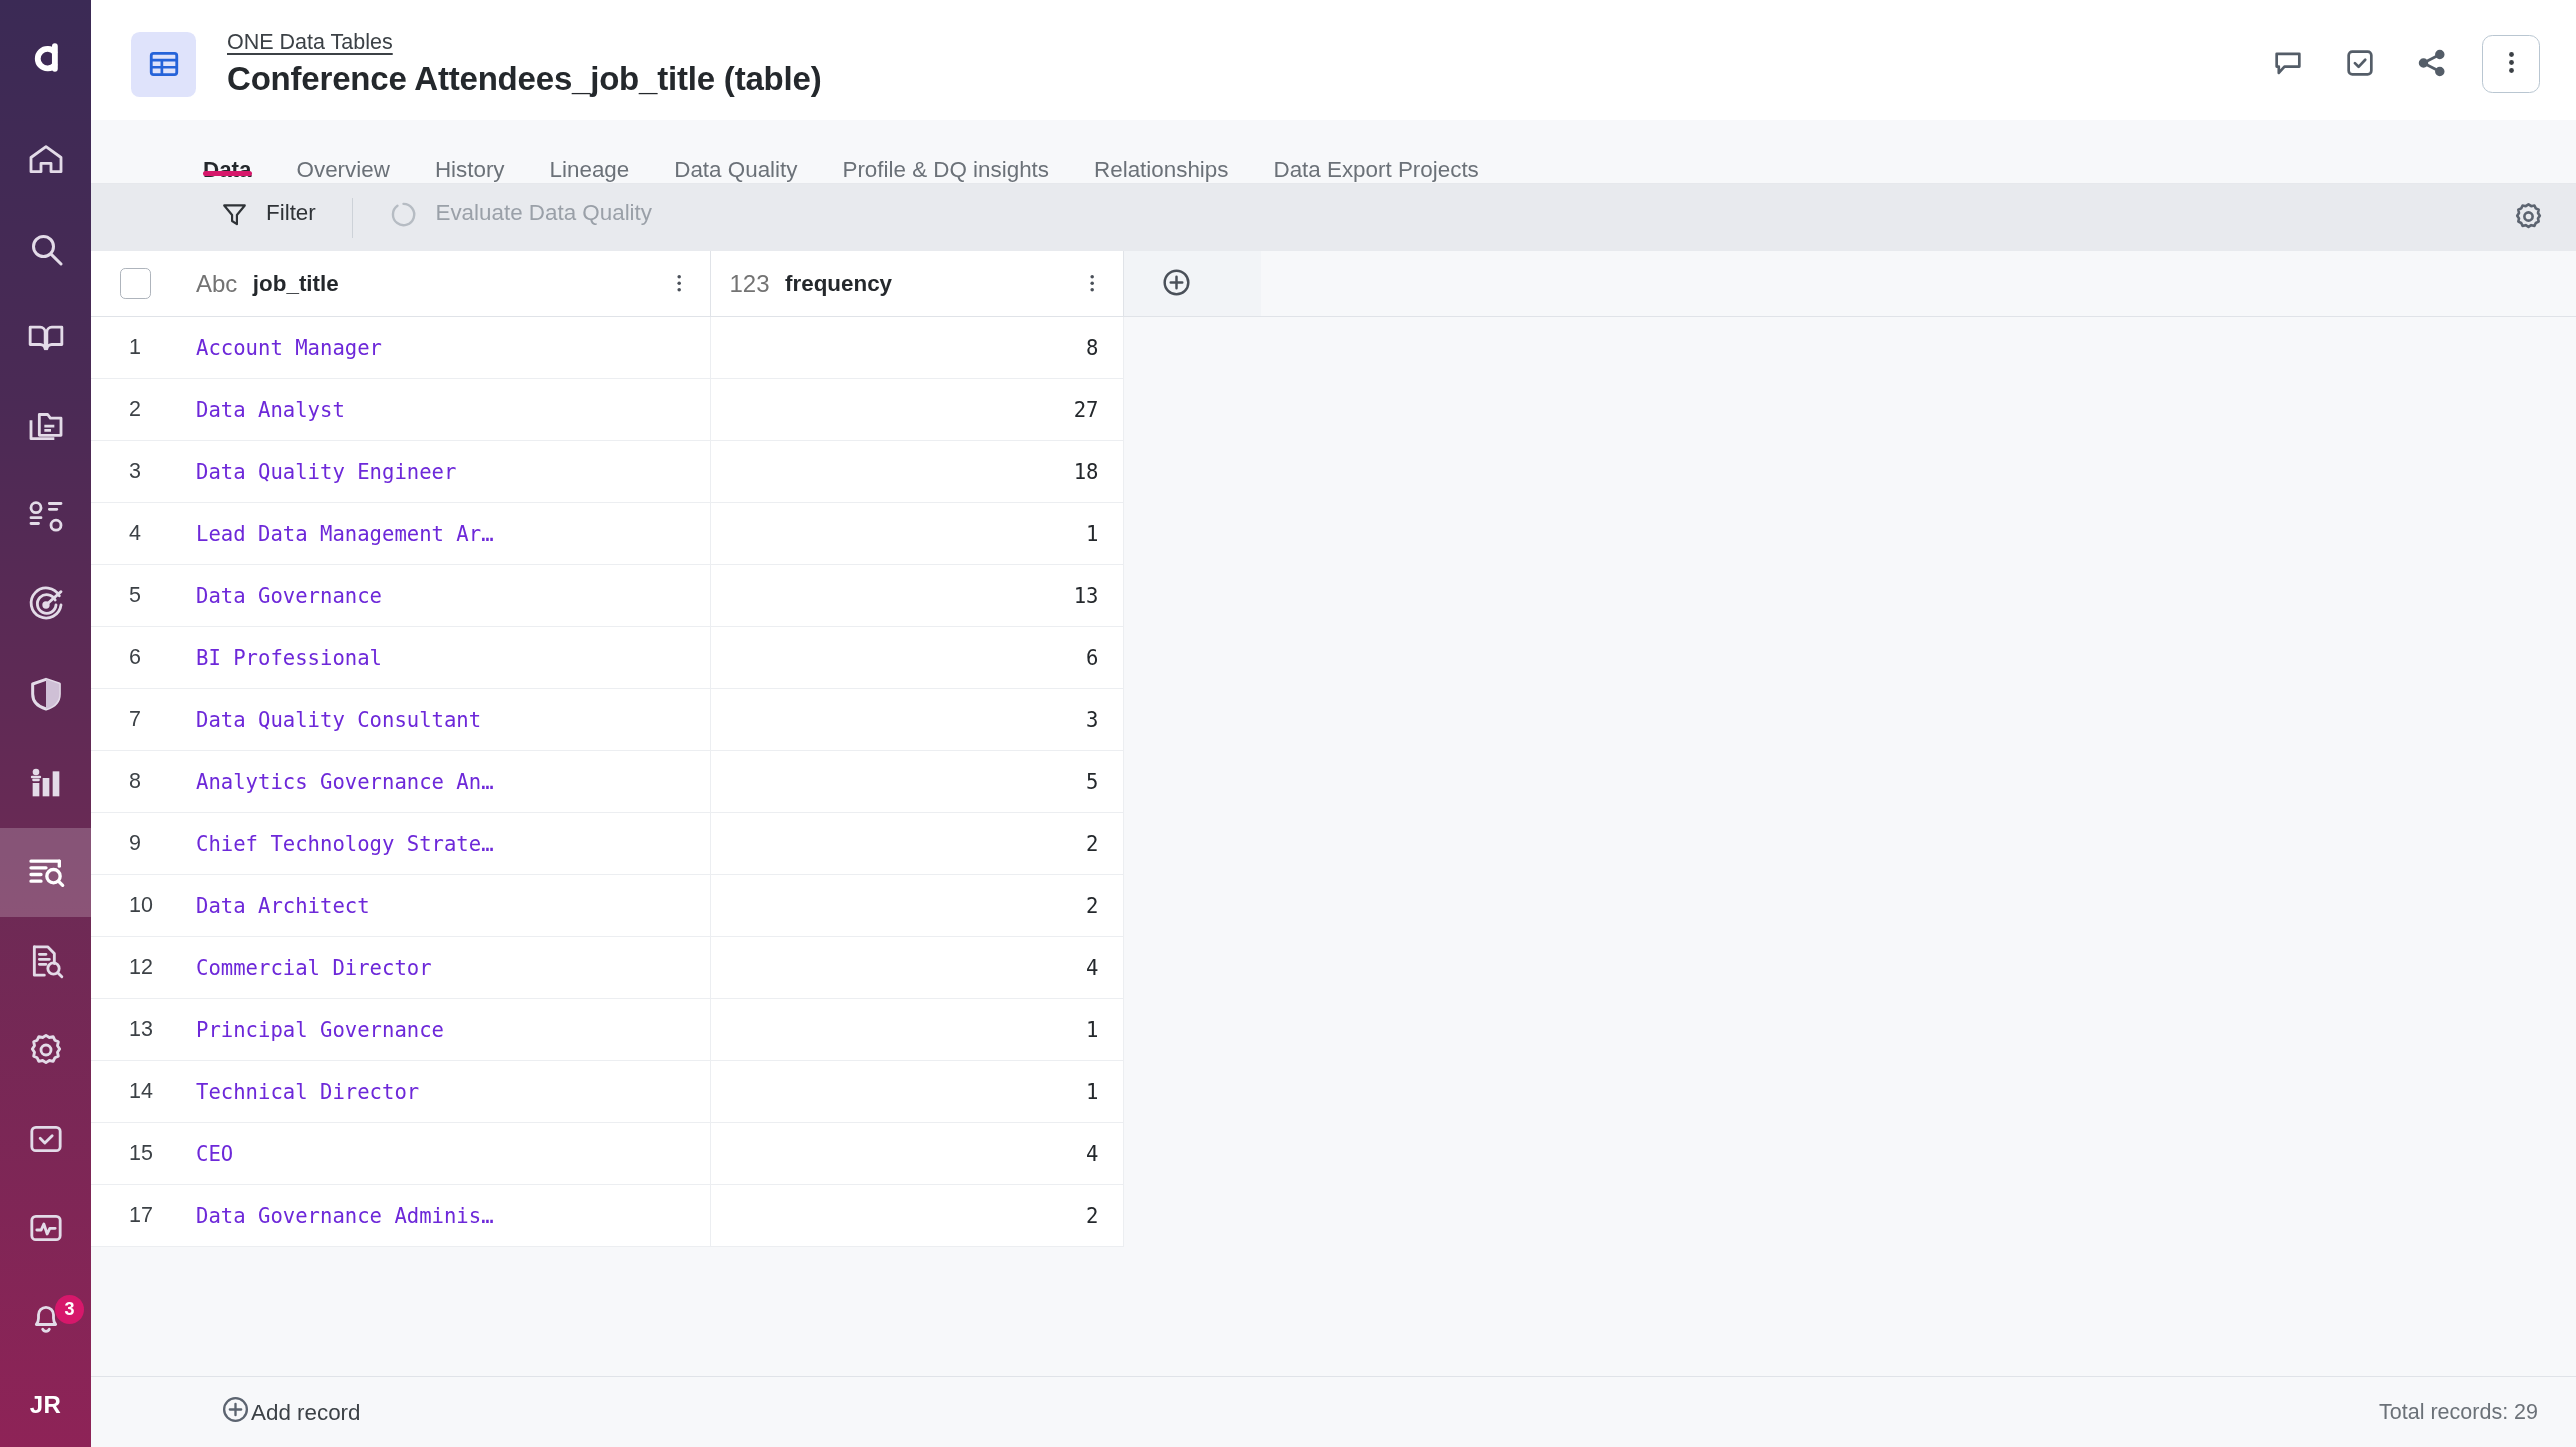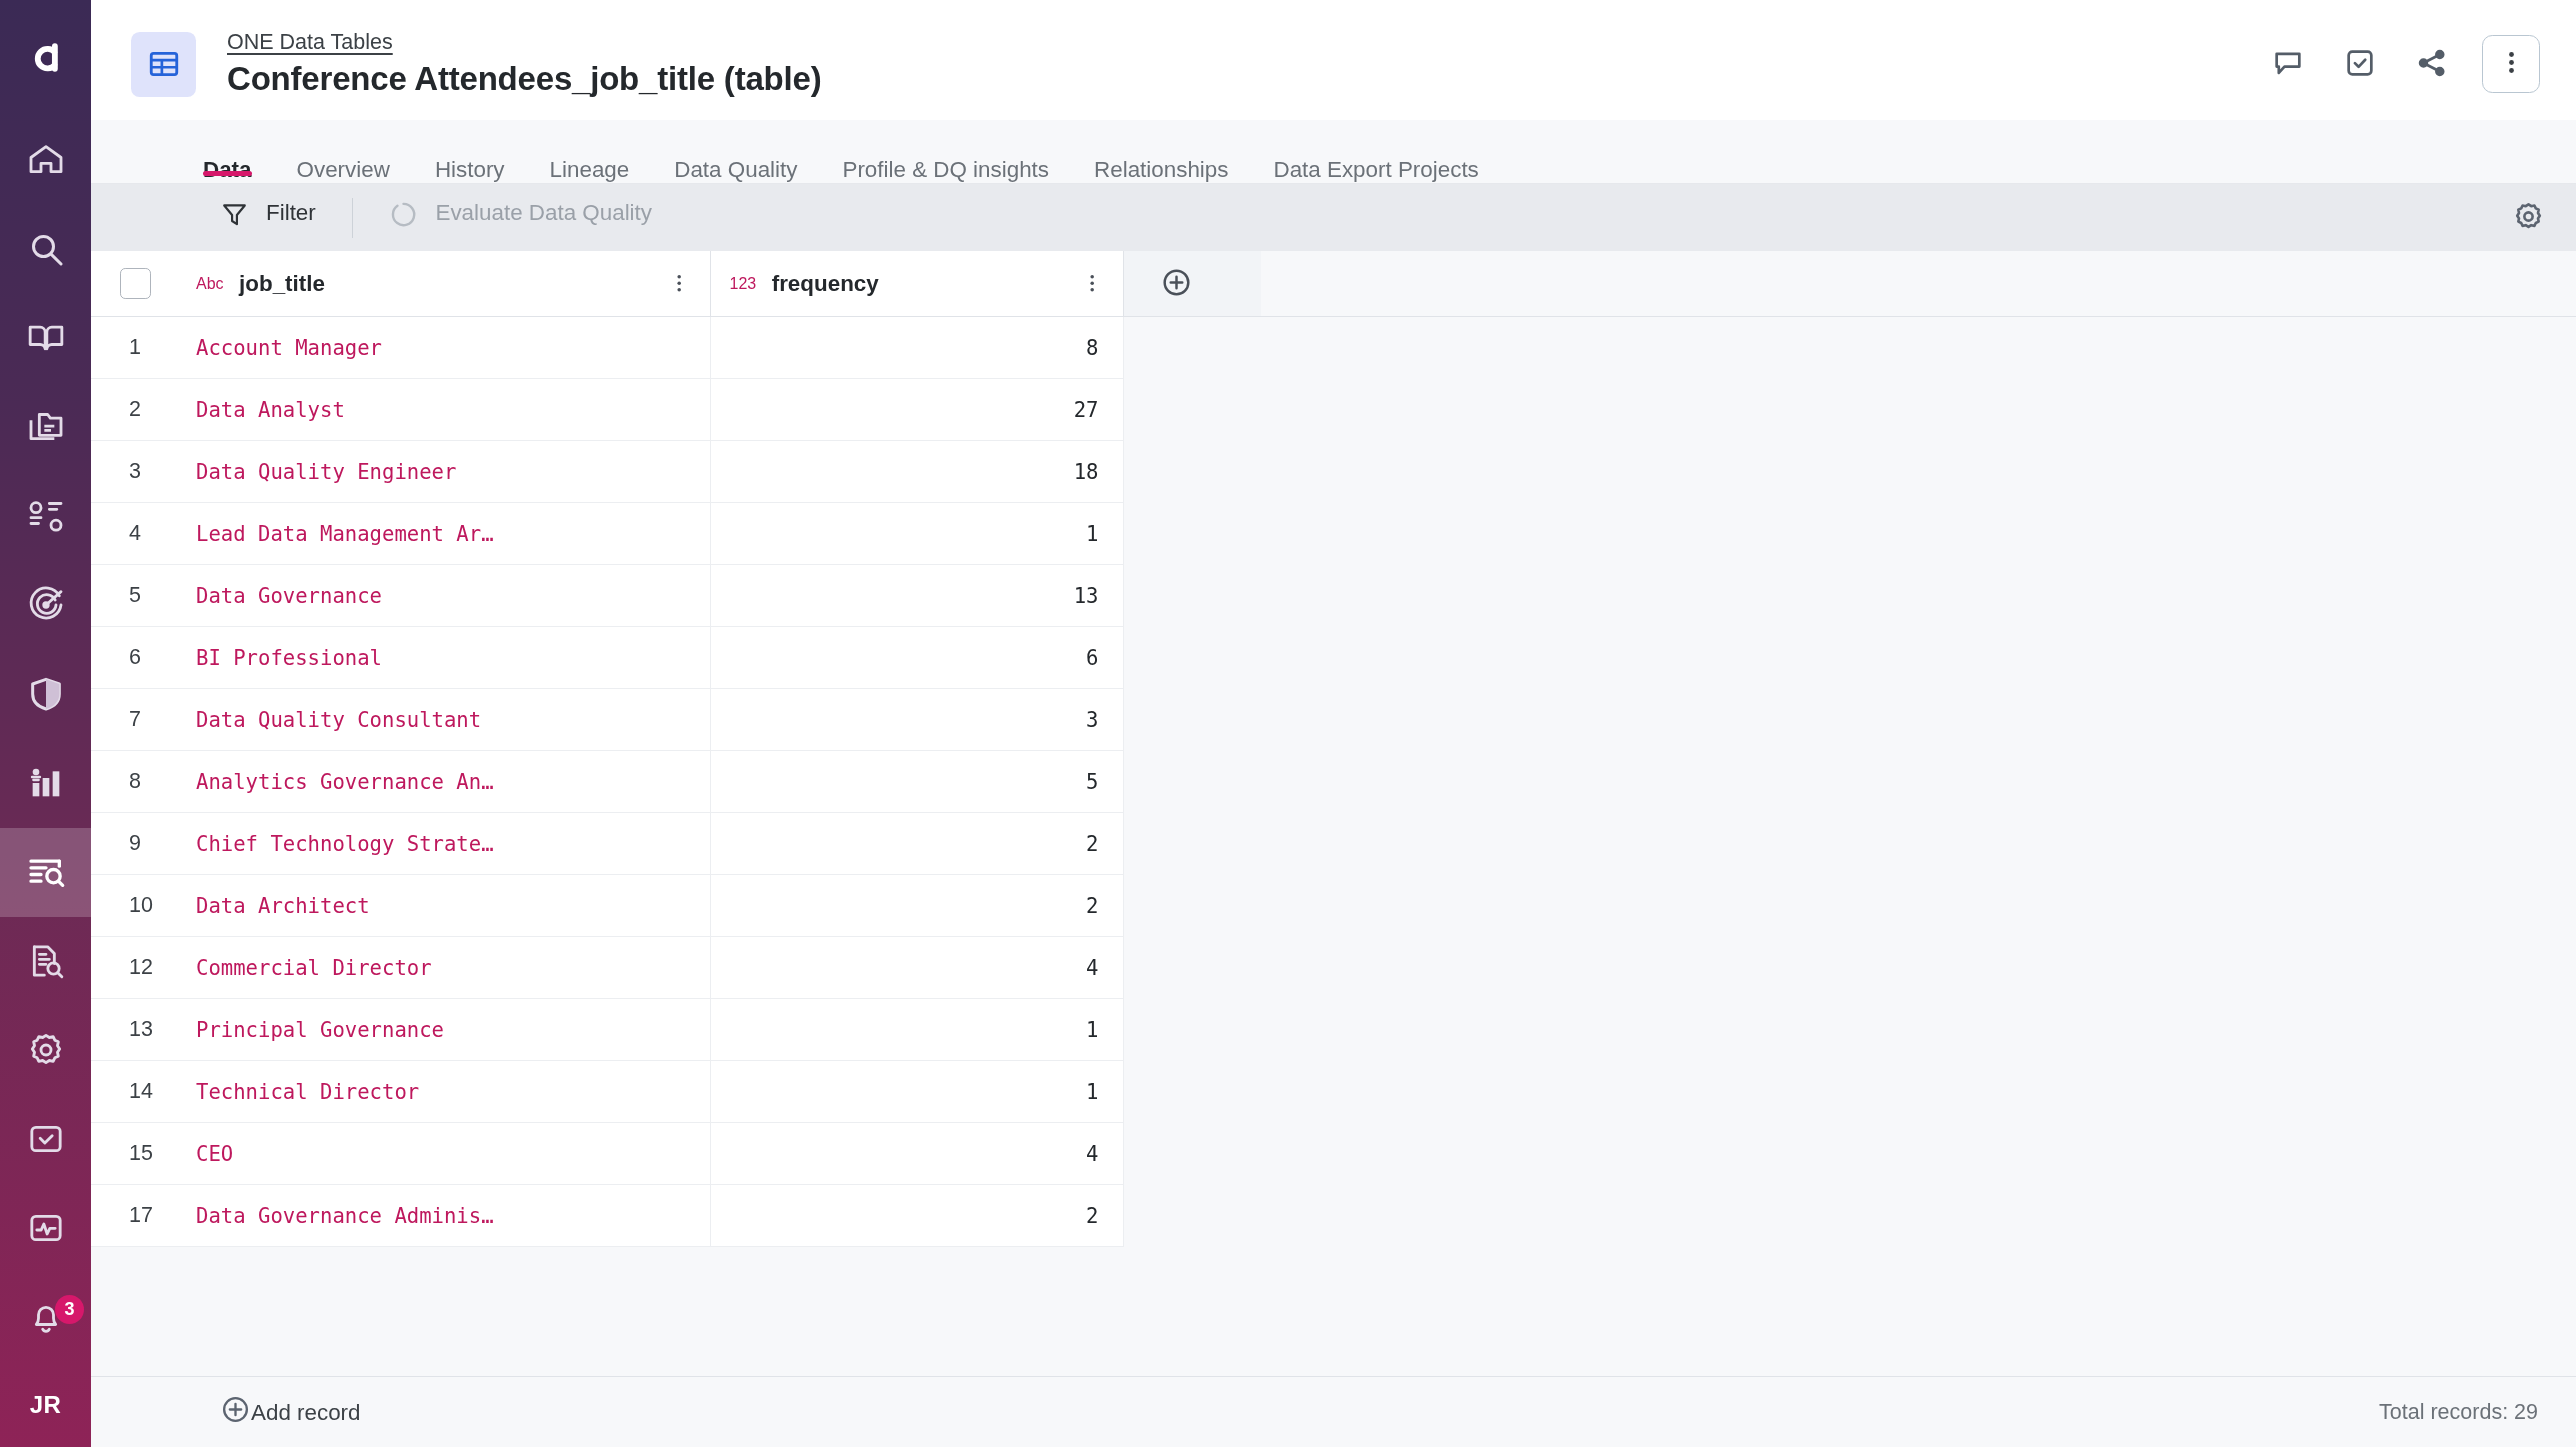--- a/index.html
+++ b/index.html
@@ -121,36 +121,36 @@
     height: 65px; background: #fff; padding: 0;
     border-bottom: 0.9px solid #e0e3e8;
     font-weight: 400; vertical-align: middle;
   }
   .th-inner { display: flex; align-items: center; height: 65px; padding: 0 19px; }
   .th-check { justify-content: flex-start; padding-left: 29px; }
   .chkbox {
     width: 31px; height: 31px; border: 1.7px solid #aeb4bc; border-radius: 5.2px;
     background: #fff; cursor: pointer; flex: 0 0 31px;
   }
-  .th-type { font-size: 16px; color: #be185d; margin-right: 15.5px; flex: 0 0 auto; }
+  .th-type { font-size: 24px; color: #737373; margin-right: 15.5px; flex: 0 0 auto; }
   .th-label { font-size: 22.4px; font-weight: 700; color: #24282c; }
   .th-kebab { margin-left: auto; cursor: pointer; display: flex; align-items: center; }
   .th-sepline { border-left: 0.9px solid #e0e3e8; }
   .th-add { background: #f2f4f7 !important; }
   .th-add .th-inner { justify-content: flex-start; padding-left: 36px; }
   .th-blank { background: #f7f8fa !important; border-bottom: 0.9px solid #e0e3e8; }
 
   tbody td { height: 62px; padding: 0; border-bottom: 0.9px solid #eceef1; background: #fff; }
   td.cell-rownum {
     font-size: 21.5px; color: #3c4146; text-align: left; padding-left: 38px;
     font-family: "Liberation Sans", sans-serif;
   }
   td.cell-text {
     font-family: "DejaVu Sans Mono", monospace;
-    font-size: 20.6px; color: #be185d; padding-left: 19px;
+    font-size: 20.6px; color: #6d28d9; padding-left: 19px;
     white-space: nowrap; overflow: hidden; text-overflow: ellipsis;
     border-right: 0.9px solid #eceef1;
   }
   td.cell-num {
     font-family: "DejaVu Sans Mono", monospace;
     font-size: 20.6px; color: #24282c; text-align: right; padding-right: 24px;
     border-right: 0.9px solid #eceef1;
   }
   td.cell-empty { background: #f7f8fa; border-bottom: none; }
   td.cell-pad   { background: #f7f8fa; border-bottom: none; }

